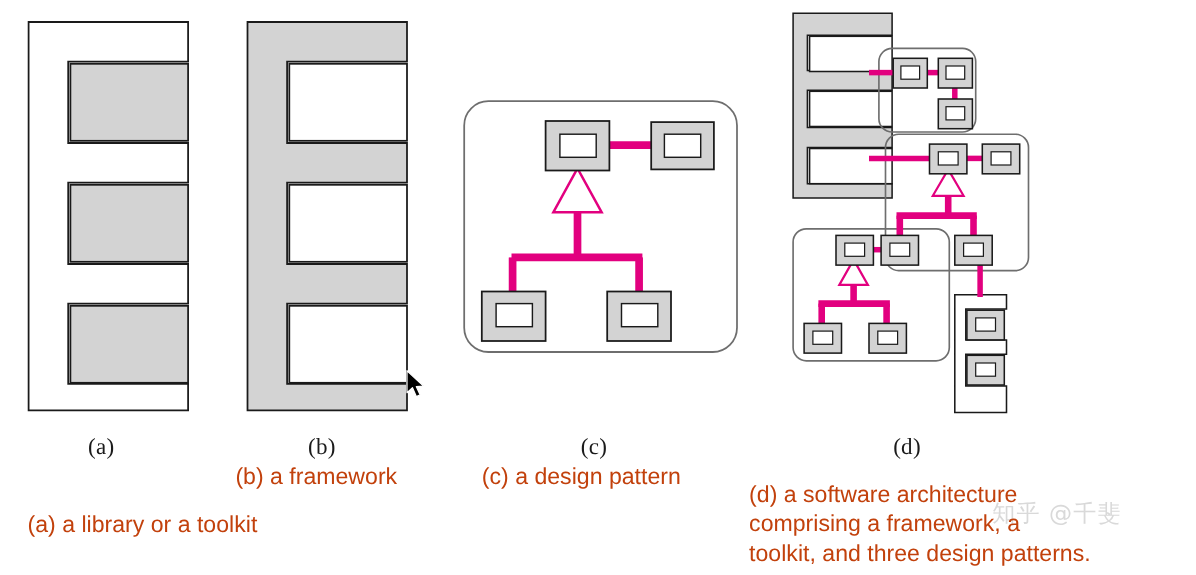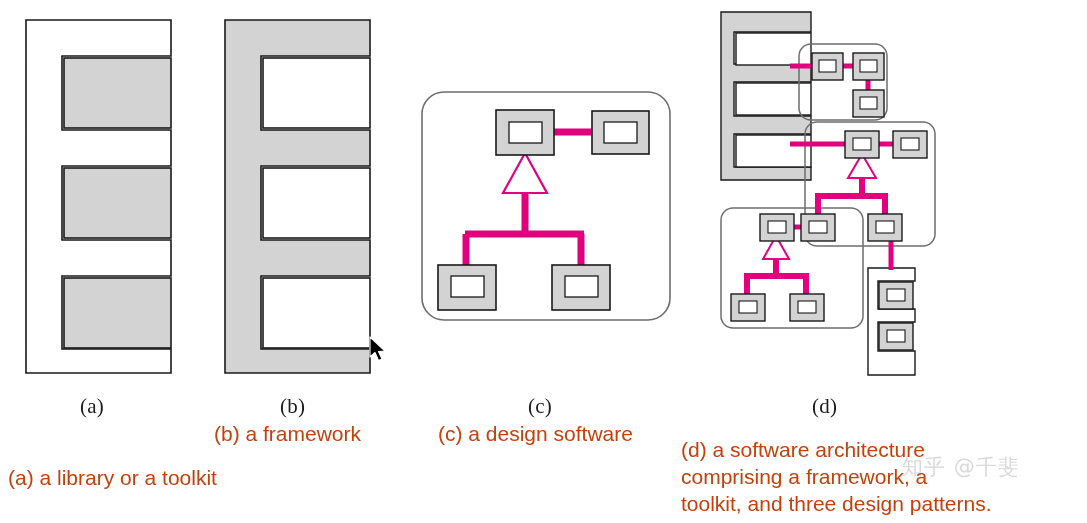--- a/index.html
+++ b/index.html
@@ -204,23 +204,23 @@
     </g>
   </svg>
 
   <div class="panel-letter" style="left:80px; top:394px;">(a)</div>
   <div class="panel-letter" style="left:280px; top:394px;">(b)</div>
   <div class="panel-letter" style="left:528px; top:394px;">(c)</div>
   <div class="panel-letter" style="left:812px; top:394px;">(d)</div>
 
   <div class="watermark" style="left:902px; top:453px;">知乎 @千斐</div>
 
-  <div class="caption" style="left:8px; top:464px;">(a) a library or a toolkit</div>
+  <div class="caption" style="left:25px; top:464px;">(a) a library or a toolkit</div>
   <div class="caption" style="left:214px; top:420px;">(b) a framework</div>
-  <div class="caption" style="left:438px; top:420px;">(c) a design software</div>
+  <div class="caption" style="left:438px; top:420px;">(c) a design pattern</div>
   <div class="caption caption-d" style="left:681px; top:420px;">(d) a software architecture
  comprising a framework, a
 toolkit, and three design patterns.</div>
 
   <svg class="cursor" style="left:369px; top:336px;" width="20" height="28" viewBox="0 0 20 28">
     <polygon points="1,1 1,21 6,16.5 9.5,24.5 13,23 9.5,15.5 16,15" fill="#000000" stroke="#ffffff" stroke-width="1.1" stroke-linejoin="round"></polygon>
   </svg>
 
 </div>
 

